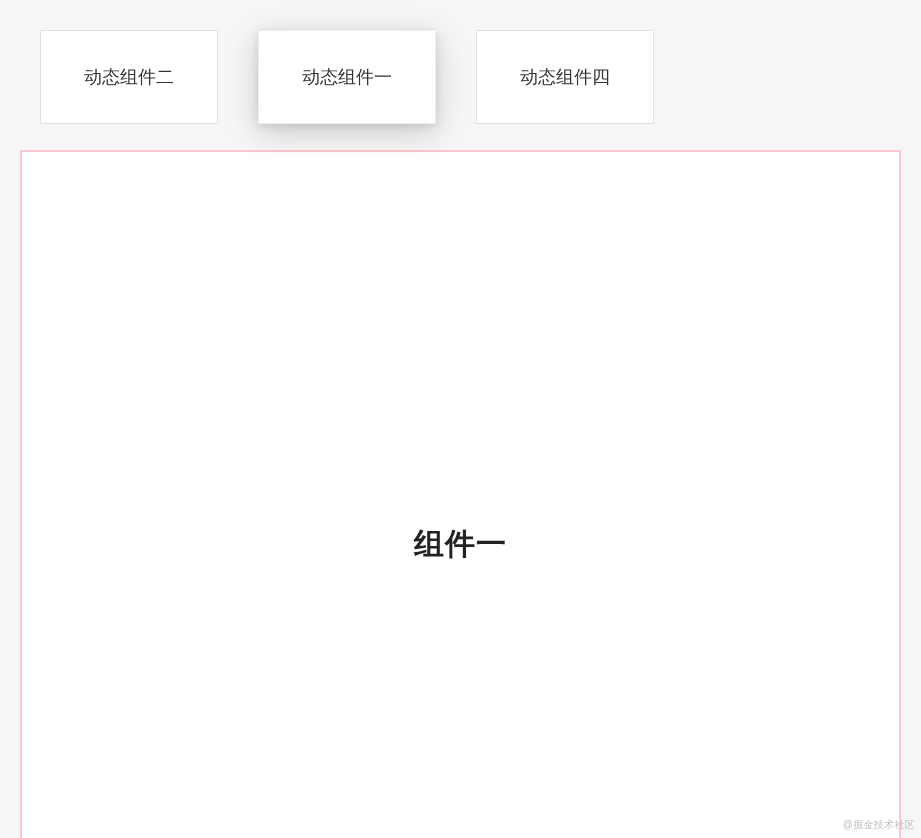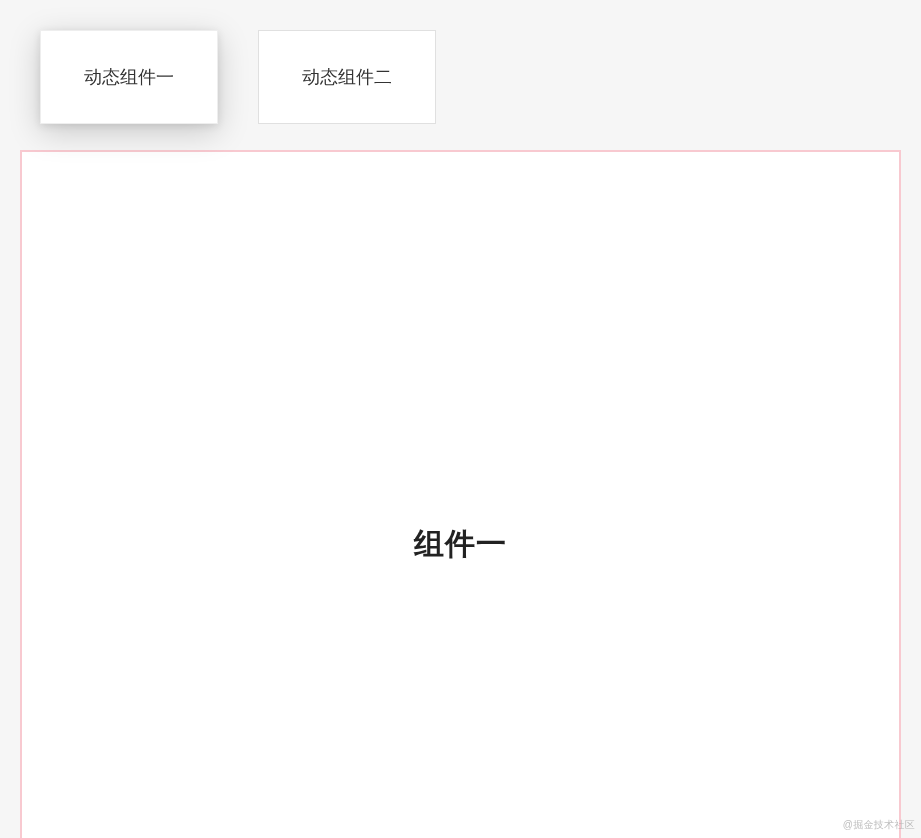--- a/index.html
+++ b/index.html
@@ -60,25 +60,28 @@
       color: #888888;
       opacity: 0.55;
       letter-spacing: 0.3px;
       text-align: center;
     }
   </style>
 </head>
 <body>
 
 <div class="tabs">
+  <div class="tab">
+    <span>动态组件二</span>
+  </div>
   <div class="tab active">
     <span>动态组件一</span>
   </div>
   <div class="tab">
-    <span>动态组件二</span>
+    <span>动态组件四</span>
   </div>
 </div>
 
 <div class="content-panel">
   <div class="content-title">组件一</div>
 </div>
 
 <div class="watermark">@掘金技术社区</div>
 
 </body></html>

